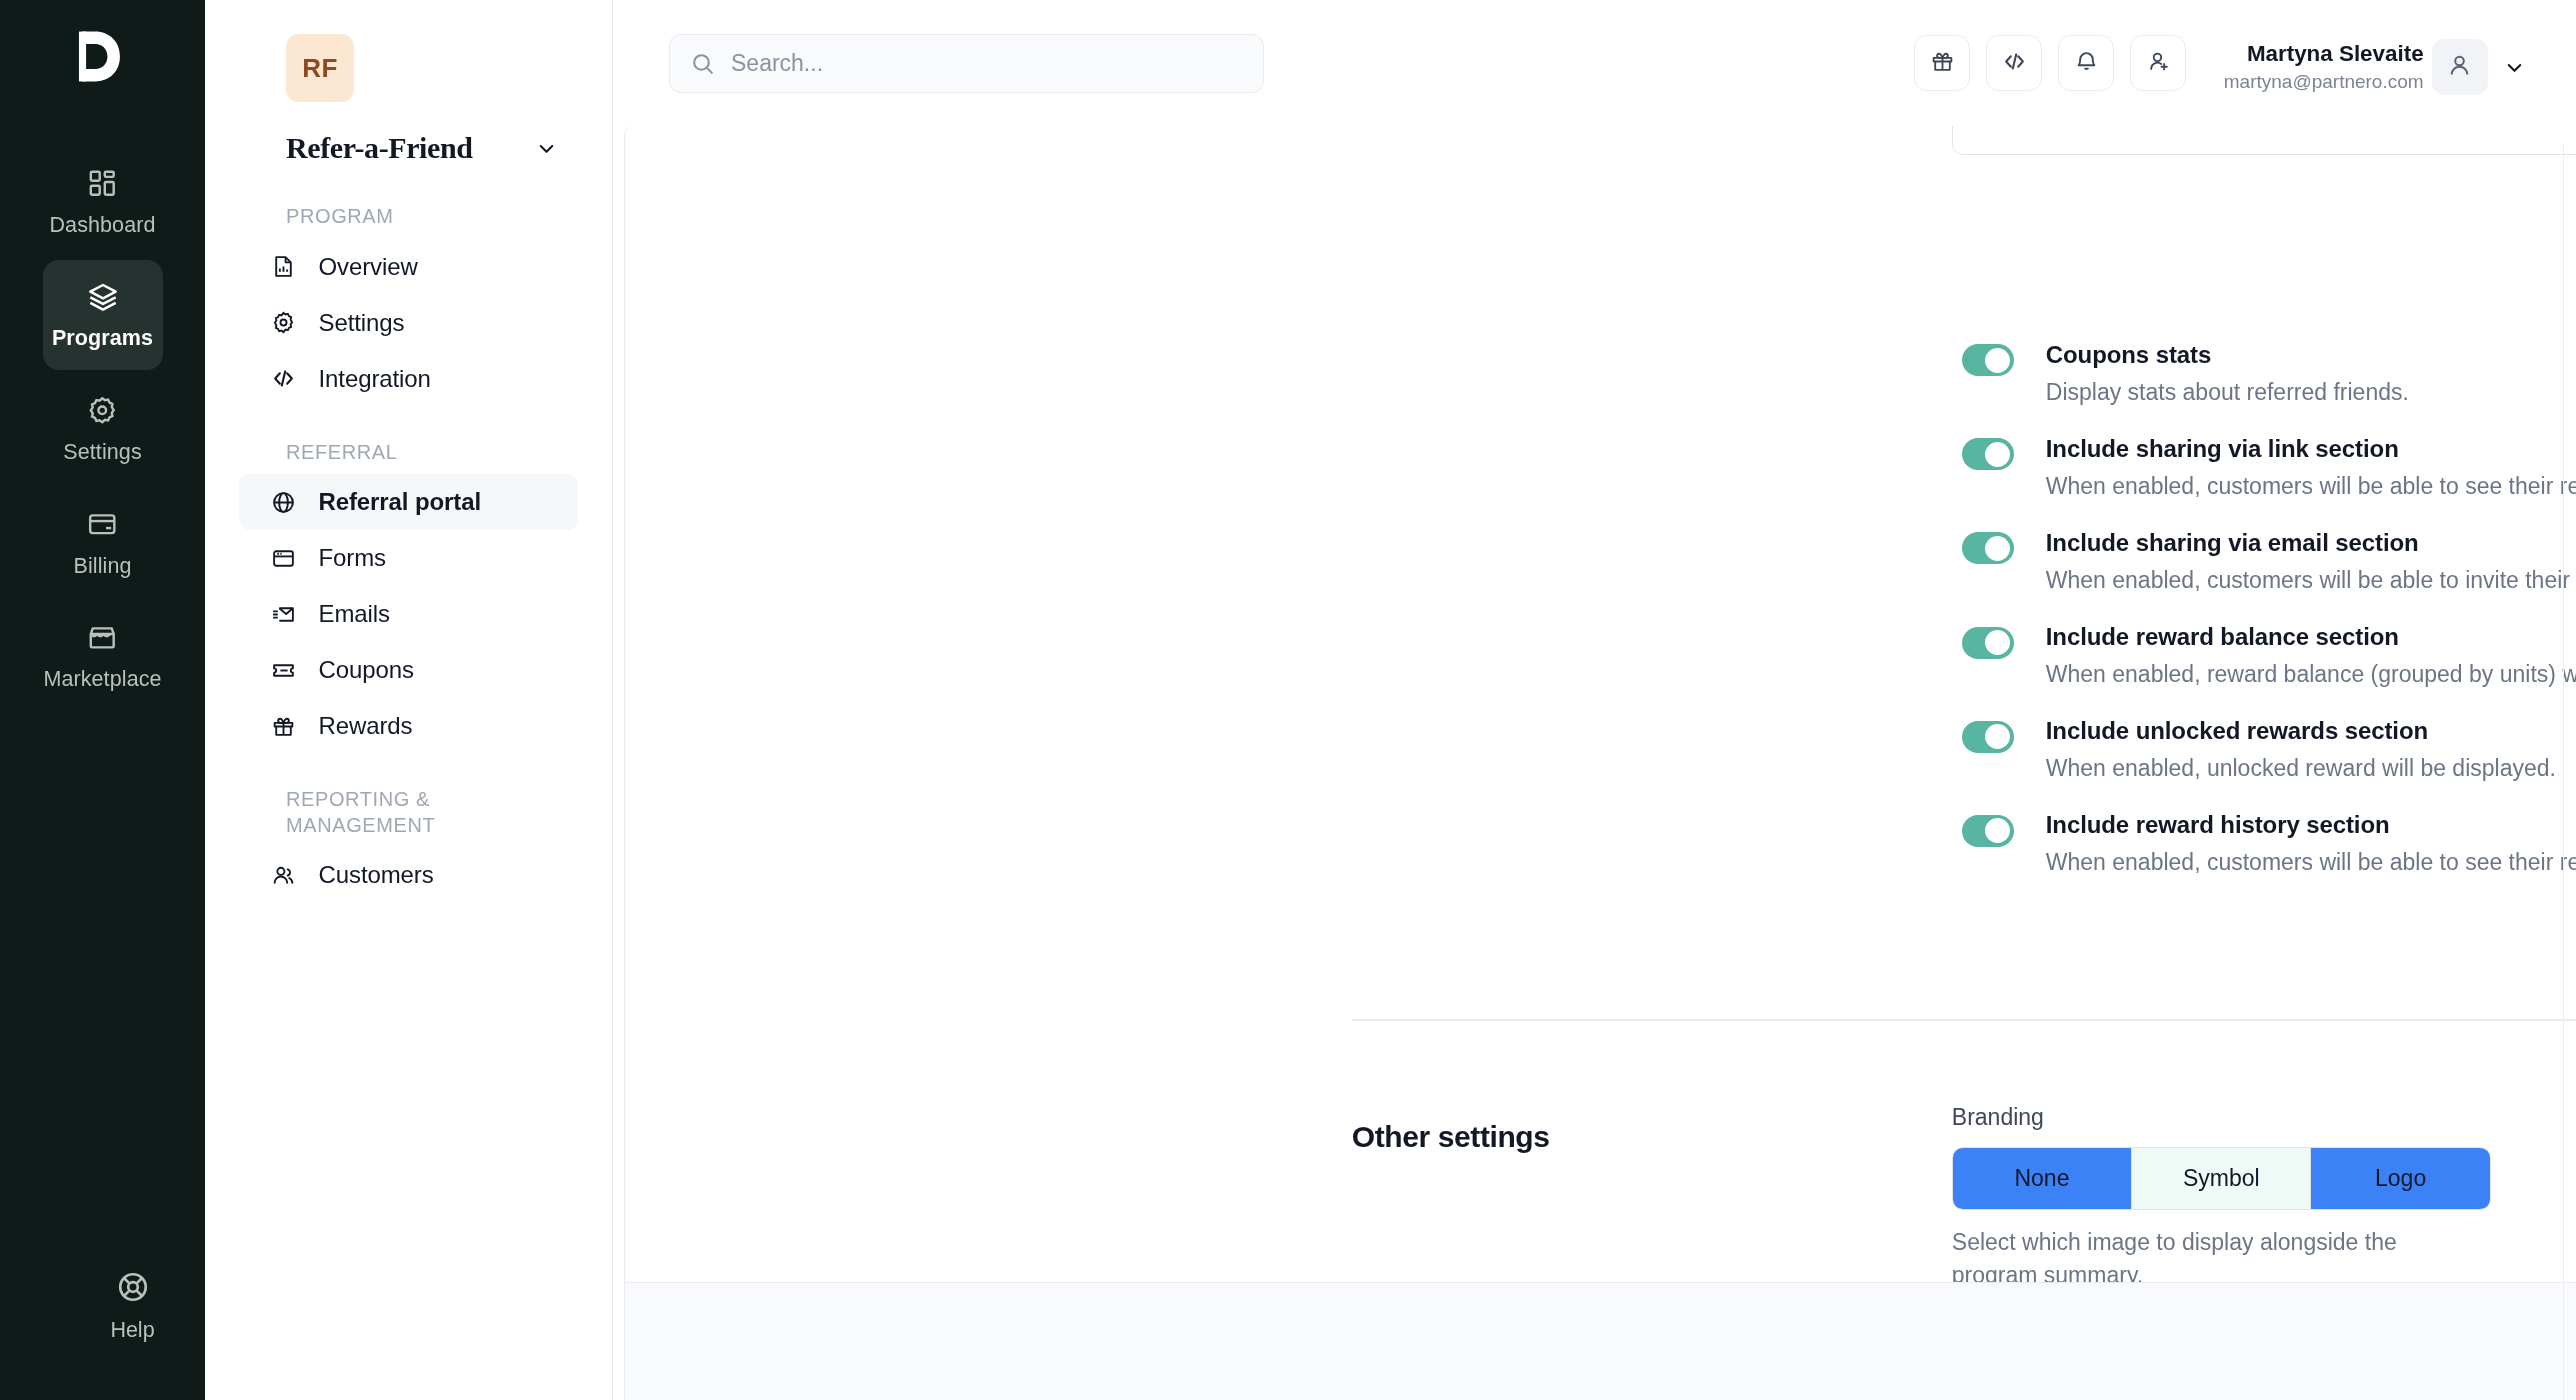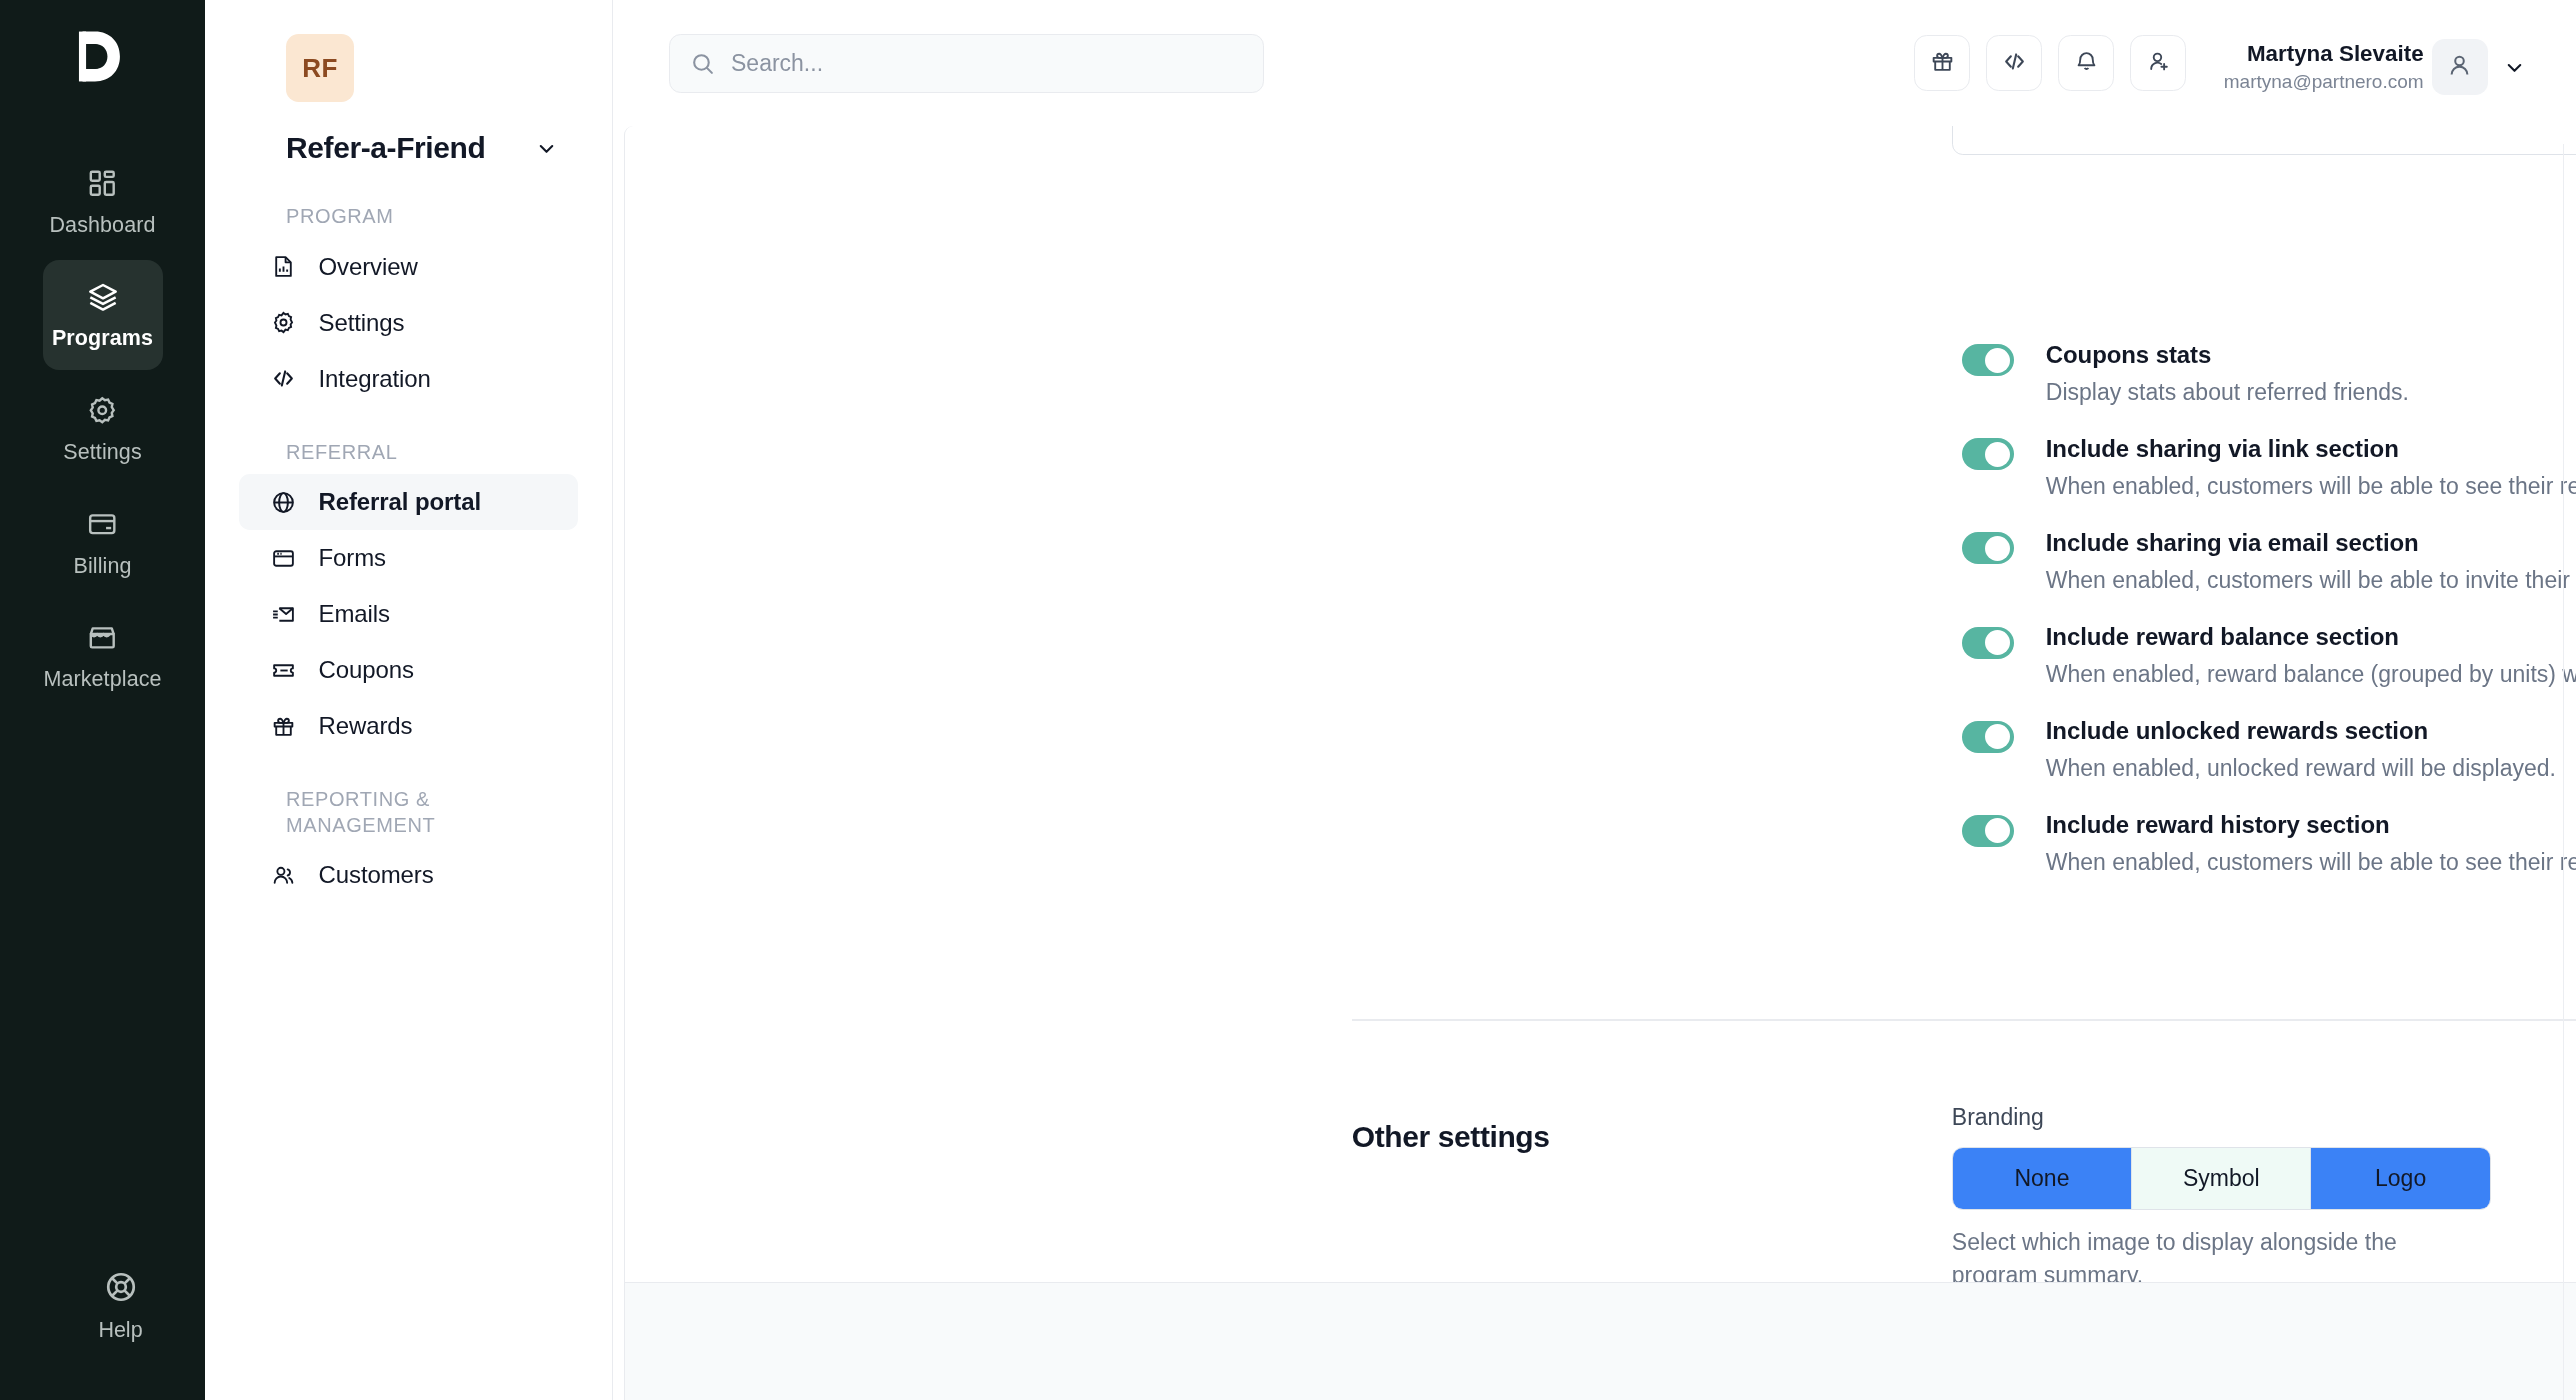--- a/index.html
+++ b/index.html
@@ -23,42 +23,42 @@
   .rail-item {
     width: 120px; height: 110px; border-radius: 16px;
     display: flex; flex-direction: column; align-items: center; justify-content: center;
     gap: 10.8px; cursor: pointer; color: #b8c0be;
   }
   .rail-item.active { background: #26322f; color: #ffffff; }
   .rail-item .r-ico { width: 38px; height: 38px; display: flex; align-items: center; justify-content: center; }
   .rail-item .r-lbl { font-size: 21.5px; letter-spacing: 0.1px; }
   .rail-item.active .r-lbl { font-weight: 600; }
   .rail-help {
-    position: absolute; left: 2px; top: 1270px; width: 237px;
+    position: absolute; left: 14px; top: 1270px; width: 237px;
     display: flex; flex-direction: column; align-items: center; gap: 10.8px;
     color: #b8c0be; cursor: pointer;
   }
   .rail-help .r-lbl { font-size: 21.5px; }
 
   
   .side2 {
     width: 408px; flex: 0 0 408px; height: 1400px;
     background: #ffffff; border-right: 1.8px solid #e9ebef;
     padding: 34px 34px 0 34px;
   }
   .prog-badge {
     width: 68px; height: 68px; border-radius: 12.6px;
     background: #fbe7d2; color: #8c4a21;
     display: flex; align-items: center; justify-content: center;
     font-size: 26px; font-weight: 600; letter-spacing: 0.4px;
     margin-left: 47px;
   }
   .prog-row {
     display: flex; align-items: center; justify-content: space-between;
-    margin: 29px 0 0 47px; padding-right: 20px; cursor: pointer;
+    margin: 29px 0 0 47px; padding-right: 20px; cursor: pointer; font-family: Liberation Serif, serif;
   }
   .prog-name { font-size: 30px; font-weight: 700; color: #121826; letter-spacing: -0.4px; }
   .chev { color: #121826; display: flex; }
   .grp-label {
     font-size: 20px; color: #a0a7b4; letter-spacing: 0.6px;
     margin: 39px 0 9px 47px; line-height: 1.28;
   }
   .grp-label.tight { margin-top: 33px; }
   .nav2 { display: flex; flex-direction: column; }
   .nav2-item {

